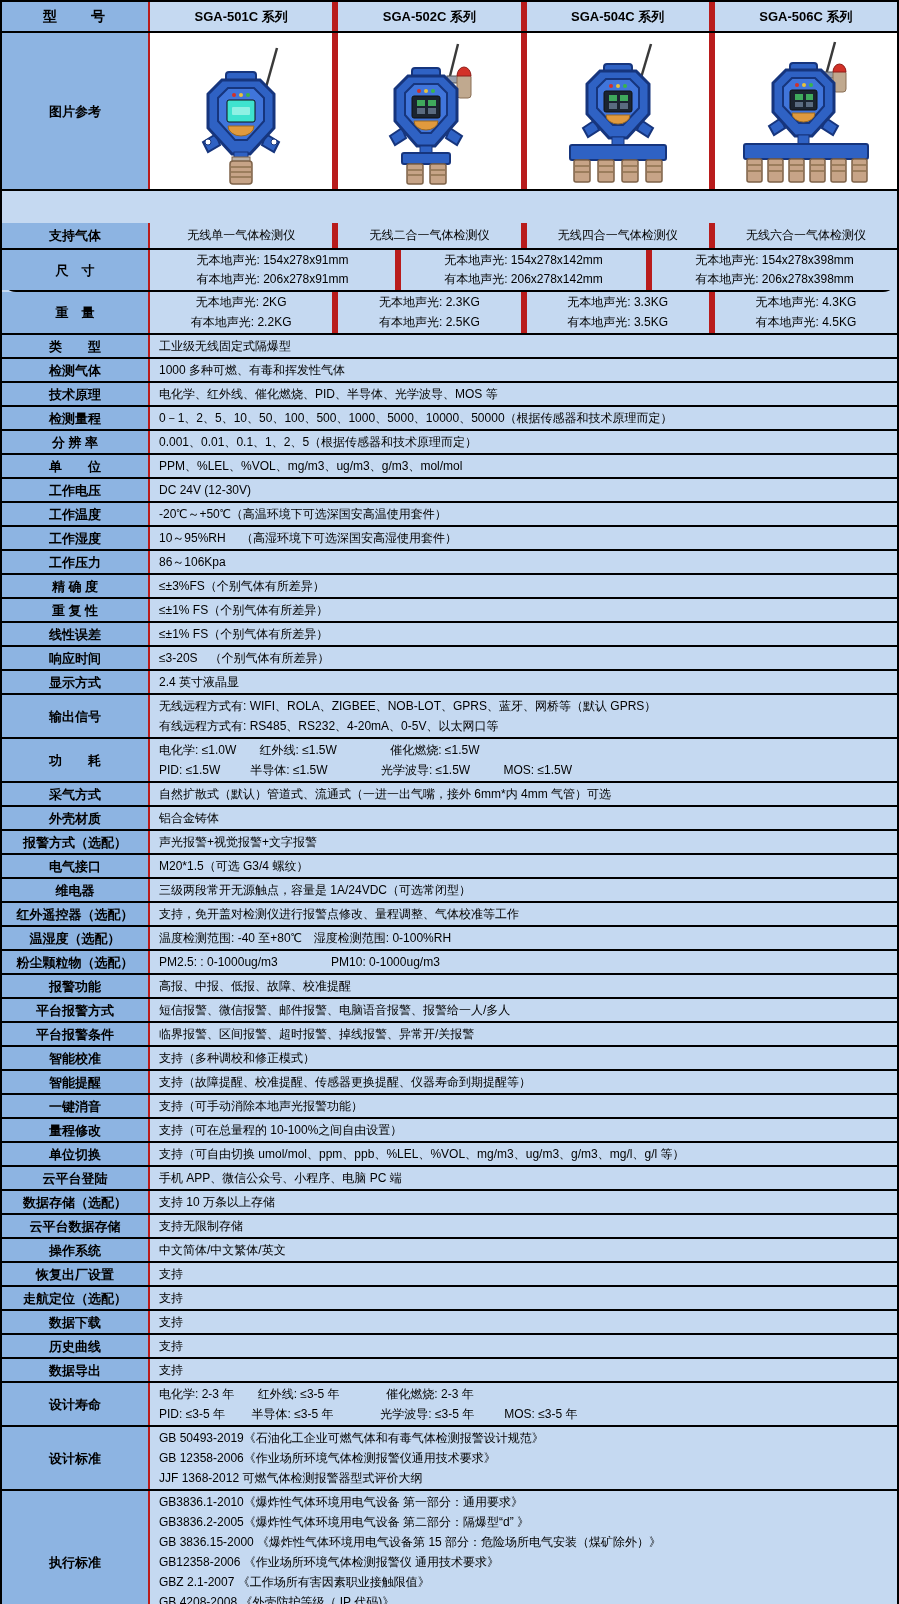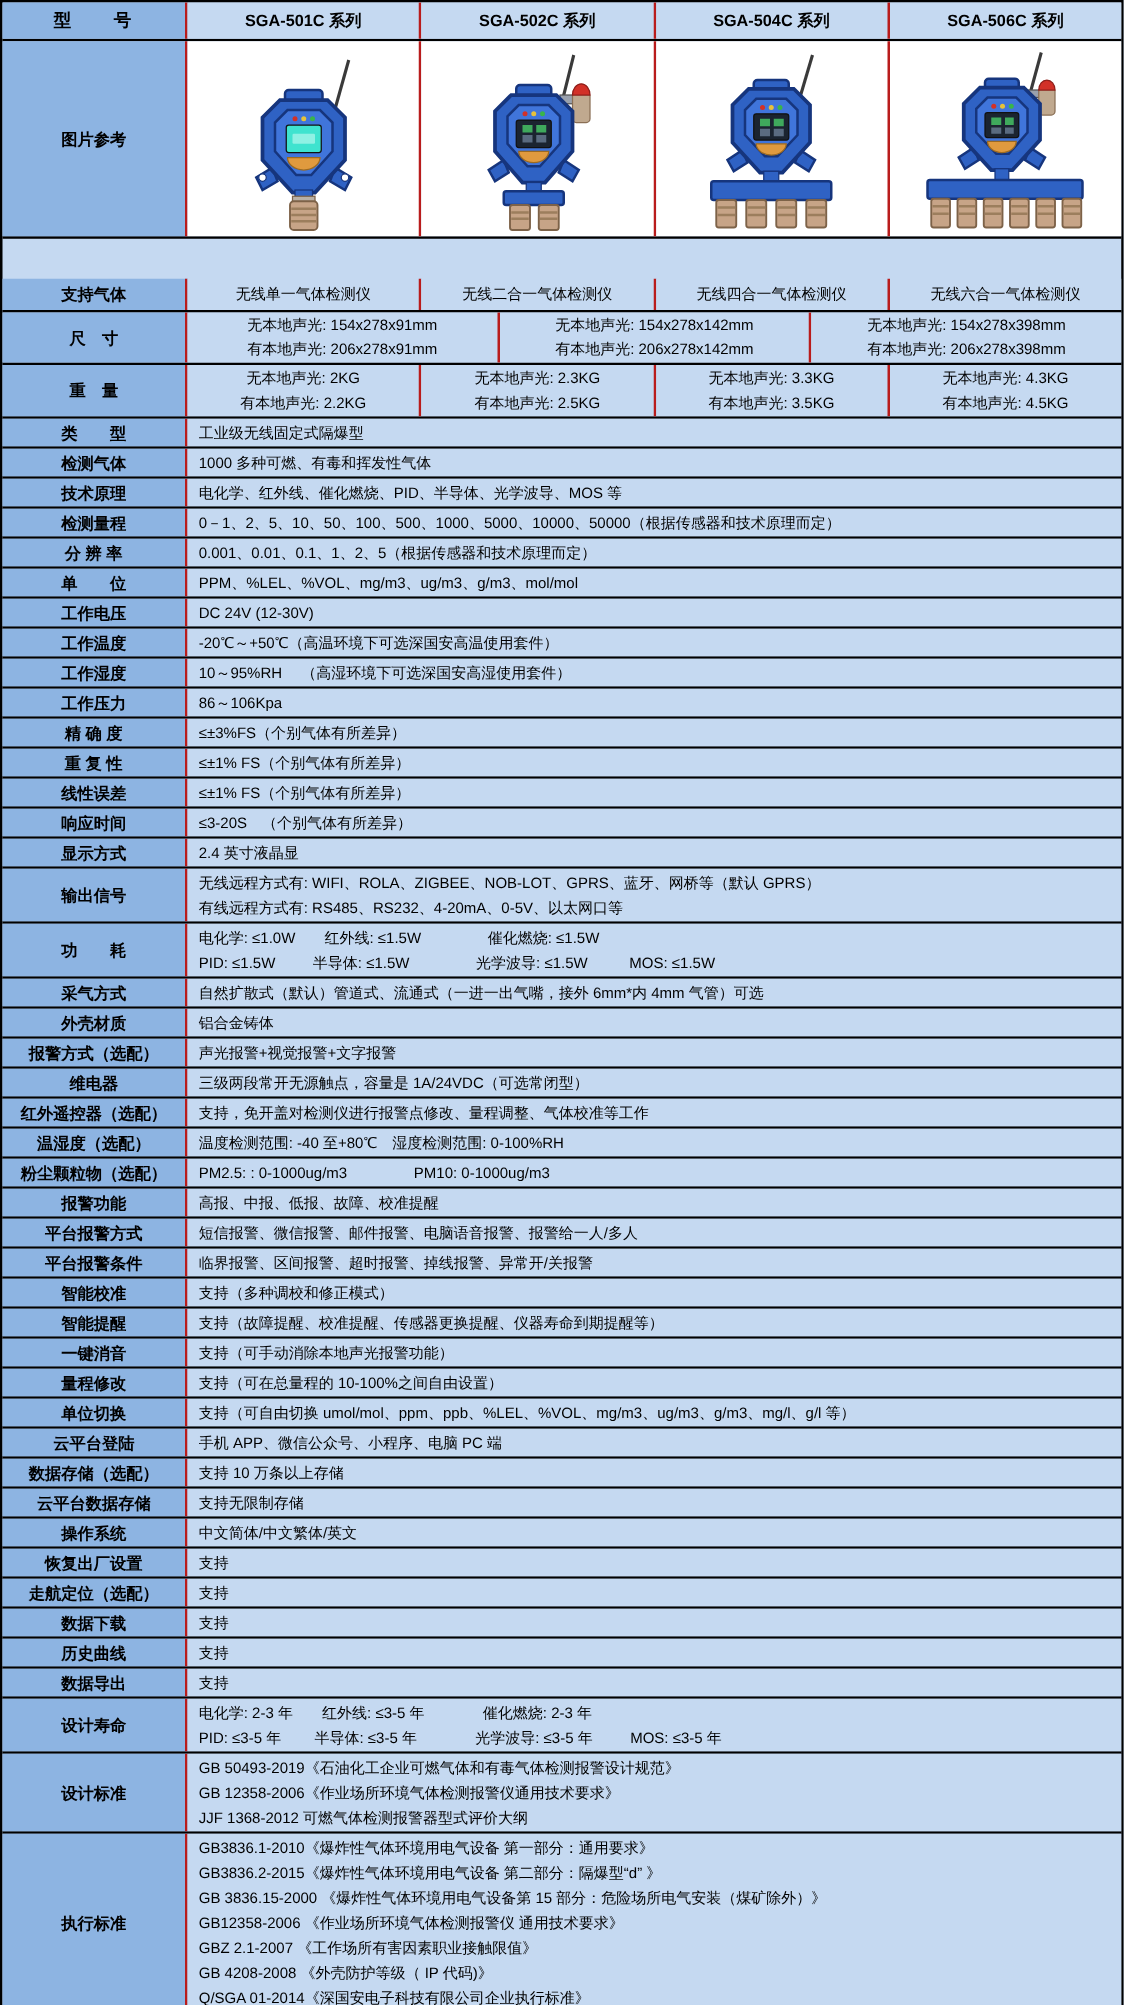--- a/index.html
+++ b/index.html
@@ -22,34 +22,34 @@
     font-weight:bold; font-size:13px; text-align:center;
     padding:1px 4px; line-height:17px;
   }
   .value-cell {
     flex:1; background:#C5D9F1;
     display:flex; flex-direction:column; justify-content:center;
     padding:1px 9px;
   }
   .col-cell {
     flex:1; background:#C5D9F1;
-    border-right:2px solid #b91c1c;
+    border-right:6px solid #b91c1c;
     display:flex; flex-direction:column; justify-content:space-evenly; align-items:center;
     text-align:center; padding:1px 2px;
   }
   .col-cell:last-child { border-right:none; }
   .line { line-height:20px; font-size:12px; white-space:pre-wrap; }
   .header-row { height:29px; }
   .header-row .label-cell { font-size:14px; letter-spacing:2px; }
   .model-cell { font-weight:bold; font-size:13px; justify-content:center; }
   .image-row { height:156px; }
   .image-row .col-cell { background:#ffffff; justify-content:center; }
   .gas-row { height:25px;margin-top:32px; }
   .gas-row .line { line-height:21px; }
-  .size-row { height:40px; }
+  .size-row { height:40px;border-radius:14px; }
   .weight-row { height:41px; }
   .size-row .line, .weight-row .line { line-height:19px; }
   .spec .value-cell { justify-content:flex-start; }
   .spec { min-height:22px; }
   .dev { display:block; }
 </style>
 </head>
 <body>
 
 <div class="page">
@@ -374,20 +374,26 @@
         </div>
   </div>
 
   <div class="row spec">
     <div class="cell label-cell">报警方式（选配）</div>
     <div class="cell value-cell">
           <div class="line">声光报警+视觉报警+文字报警</div>
         </div>
   </div>
 
+  <div class="row spec">
+    <div class="cell label-cell">电气接口</div>
+    <div class="cell value-cell">
+          <div class="line">M20*1.5（可选 G3/4 螺纹）</div>
+        </div>
+  </div>
 
   <div class="row spec">
     <div class="cell label-cell">维电器</div>
     <div class="cell value-cell">
           <div class="line">三级两段常开无源触点，容量是 1A/24VDC（可选常闭型）</div>
         </div>
   </div>
 
   <div class="row spec">
     <div class="cell label-cell">红外遥控器（选配）</div>
@@ -543,21 +549,21 @@
           <div class="line">GB 50493-2019《石油化工企业可燃气体和有毒气体检测报警设计规范》</div>
           <div class="line">GB 12358-2006《作业场所环境气体检测报警仪通用技术要求》</div>
           <div class="line">JJF 1368-2012 可燃气体检测报警器型式评价大纲</div>
         </div>
   </div>
 
   <div class="row spec">
     <div class="cell label-cell">执行标准</div>
     <div class="cell value-cell">
           <div class="line">GB3836.1-2010《爆炸性气体环境用电气设备 第一部分：通用要求》</div>
-          <div class="line">GB3836.2-2015《爆炸性气体环境用电气设备 第二部分：隔爆型“d” 》</div>
+          <div class="line">GB3836.2-2005《爆炸性气体环境用电气设备 第二部分：隔爆型“d” 》</div>
           <div class="line">GB 3836.15-2000 《爆炸性气体环境用电气设备第 15 部分：危险场所电气安装（煤矿除外）》</div>
           <div class="line">GB12358-2006 《作业场所环境气体检测报警仪 通用技术要求》</div>
           <div class="line">GBZ 2.1-2007 《工作场所有害因素职业接触限值》</div>
           <div class="line">GB 4208-2008 《外壳防护等级（ IP 代码)》</div>
           <div class="line">Q/SGA 01-2014《深国安电子科技有限公司企业执行标准》</div>
         </div>
   </div>
 
   <div class="row spec">
     <div class="cell label-cell">防爆等级</div>

